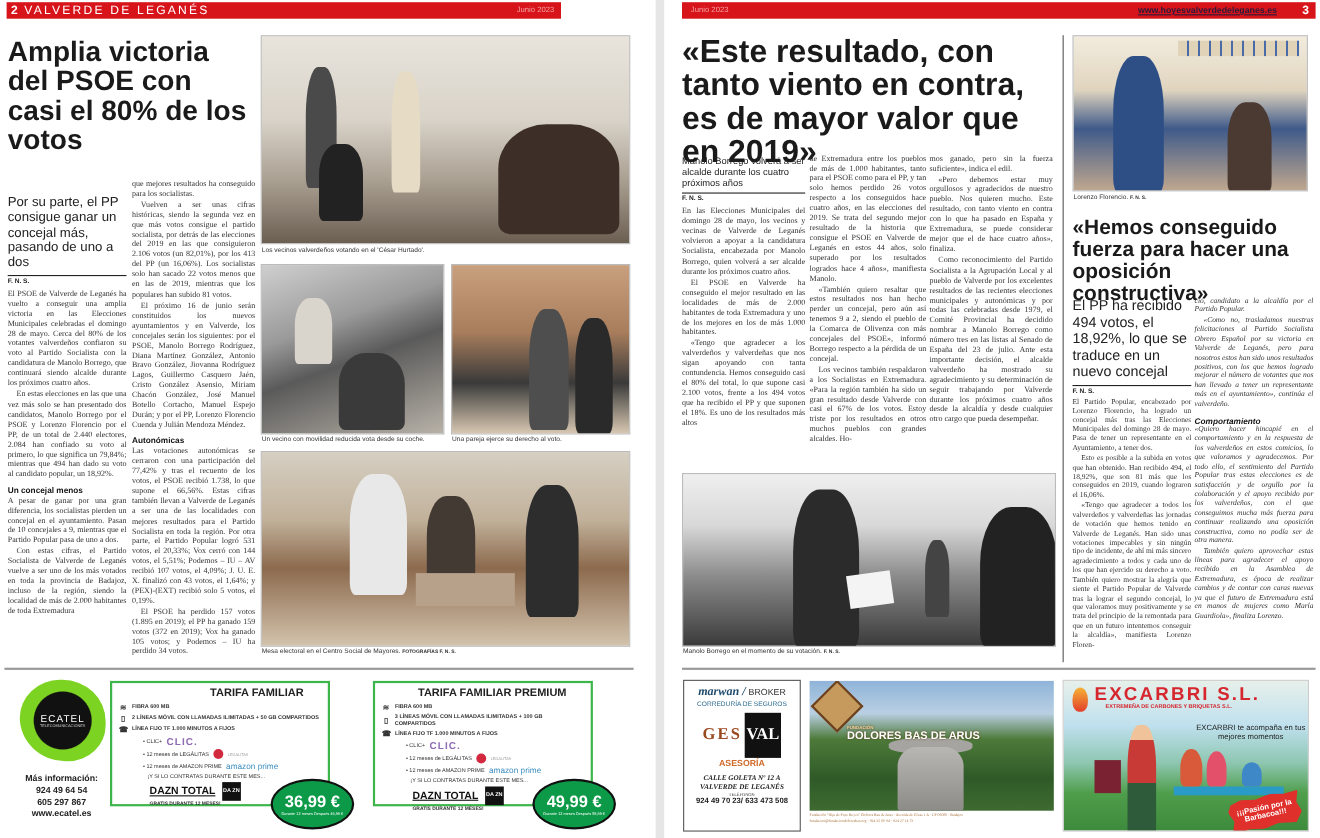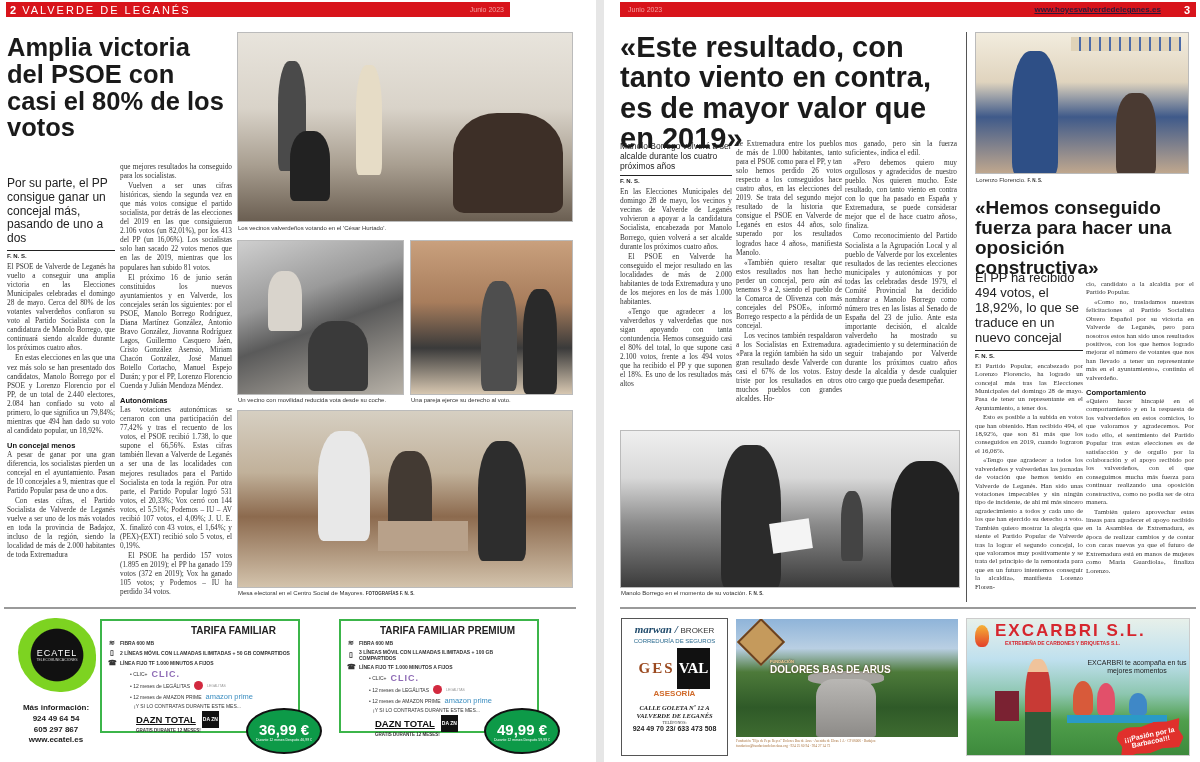--- a/index.html
+++ b/index.html
@@ -294,21 +294,21 @@
     <div class="body-text">
       <p class="first">de Extremadura entre los pueblos de más de 1.000 habitantes, tanto para el PSOE como para el PP, y tan solo hemos perdido 26 votos respecto a los conseguidos hace cuatro años, en las elecciones del 2019. Se trata del segundo mejor resultado de la historia que consigue el PSOE en Valverde de Leganés en estos 44 años, solo superado por los resultados logrados hace 4 años», manifiesta Manolo.</p>
       <p>«También quiero resaltar que estos resultados nos han hecho perder un concejal, pero aún así tenemos 9 a 2, siendo el pueblo de la Comarca de Olivenza con más concejales del PSOE», informó Borrego respecto a la pérdida de un concejal.</p>
       <p>Los vecinos también respaldaron a los Socialistas en Extremadura. «Para la región también ha sido un gran resultado desde Valverde con casi el 67% de los votos. Estoy triste por los resultados en otros muchos pueblos con grandes alcaldes. Ho-</p>
     </div>
   </div>
 
   <div class="col" style="left:241px; top:139px; width:112px;">
     <div class="body-text">
       <p class="first">mos ganado, pero sin la fuerza suficiente», indica el edil.</p>
-      <p>«Pero debemos quiero muy orgullosos y agradecidos de nuestro pueblo. Nos quieren mucho. Este resultado, con tanto viento en contra con lo que ha pasado en España y Extremadura, se puede considerar mejor que el de hace cuatro años», finaliza.</p>
+      <p>«Pero debemos estar muy orgullosos y agradecidos de nuestro pueblo. Nos quieren mucho. Este resultado, con tanto viento en contra con lo que ha pasado en España y Extremadura, se puede considerar mejor que el de hace cuatro años», finaliza.</p>
       <p>Como reconocimiento del Partido Socialista a la Agrupación Local y al pueblo de Valverde por los excelentes resultados de las recientes elecciones municipales y autonómicas y por todas las celebradas desde 1979, el Comité Provincial ha decidido nombrar a Manolo Borrego como número tres en las listas al Senado de España del 23 de julio. Ante esta importante decisión, el alcalde valverdeño ha mostrado su agradecimiento y su determinación de seguir trabajando por Valverde durante los próximos cuatro años desde la alcaldía y desde cualquier otro cargo que pueda desempeñar.</p>
     </div>
   </div>
 
   <div class="photo ph-borrego" style="left:16px; top:430px; width:340px; height:158px;">
     <div class="fig" style="left:100px; top:14px; width:60px; height:144px; background:#2b2b2b;"></div>
     <div style="position:absolute; left:150px; top:90px; width:40px; height:30px; background:#f4f4f4; transform:rotate(-8deg);"></div>
     <div class="fig" style="left:270px; top:30px; width:70px; height:128px; background:#222;"></div>
     <div class="fig" style="left:220px; top:60px; width:22px; height:70px; background:#444;"></div>
   </div>
@@ -336,21 +336,21 @@
   <div class="col" style="left:371px; top:271px; width:108px;">
     <div class="subhead" style="font-size:13px;">El PP ha recibido 494 votos, el 18,92%, lo que se traduce en un nuevo concejal</div>
     <div class="byline">F. N. S.</div>
     <div class="body-text" style="font-size:6.8px;">
       <p class="first">El Partido Popular, encabezado por Lorenzo Florencio, ha logrado un concejal más tras las Elecciones Municipales del domingo 28 de mayo. Pasa de tener un representante en el Ayuntamiento, a tener dos.</p>
       <p>Esto es posible a la subida en votos que han obtenido. Han recibido 494, el 18,92%, que son 81 más que los conseguidos en 2019, cuando lograron el 16,06%.</p>
       <p>«Tengo que agradecer a todos los valverdeños y valverdeñas las jornadas de votación que hemos tenido en Valverde de Leganés. Han sido unas votaciones impecables y sin ningún tipo de incidente, de ahí mi más sincero agradecimiento a todos y cada uno de los que han ejercido su derecho a voto. También quiero mostrar la alegría que siente el Partido Popular de Valverde tras la lograr el segundo concejal, lo que valoramos muy positivamente y se trata del principio de la remontada para que en un futuro intentemos conseguir la alcaldía», manifiesta Lorenzo Floren-</p>
     </div>
   </div>
 
-  <div class="col" style="left:482px; top:280px; width:108px;">
+  <div class="col" style="left:482px; top:270px; width:108px;font-style:italic;">
     <div class="body-text" style="font-size:6.8px;">
       <p class="first">cio, candidato a la alcaldía por el Partido Popular.</p>
       <p>«Como no, trasladamos nuestras felicitaciones al Partido Socialista Obrero Español por su victoria en Valverde de Leganés, pero para nosotros estos han sido unos resultados positivos, con los que hemos logrado mejorar el número de votantes que nos han llevado a tener un representante más en el ayuntamiento», continúa el valverdeño.</p>
     </div>
     <div class="section-h">Comportamiento</div>
     <div class="body-text" style="font-size:6.8px;">
       <p class="first">«Quiero hacer hincapié en el comportamiento y en la respuesta de los valverdeños en estos comicios, lo que valoramos y agradecemos. Por todo ello, el sentimiento del Partido Popular tras estas elecciones es de satisfacción y de orgullo por la colaboración y el apoyo recibido por los valverdeños, con el que conseguimos mucha más fuerza para continuar realizando una oposición constructiva, como no podía ser de otra manera.</p>
       <p>También quiero aprovechar estas líneas para agradecer el apoyo recibido en la Asamblea de Extremadura, es época de realizar cambios y de contar con caras nuevas ya que el futuro de Extremadura está en manos de mujeres como María Guardiola», finaliza Lorenzo.</p>
     </div>
   </div>

